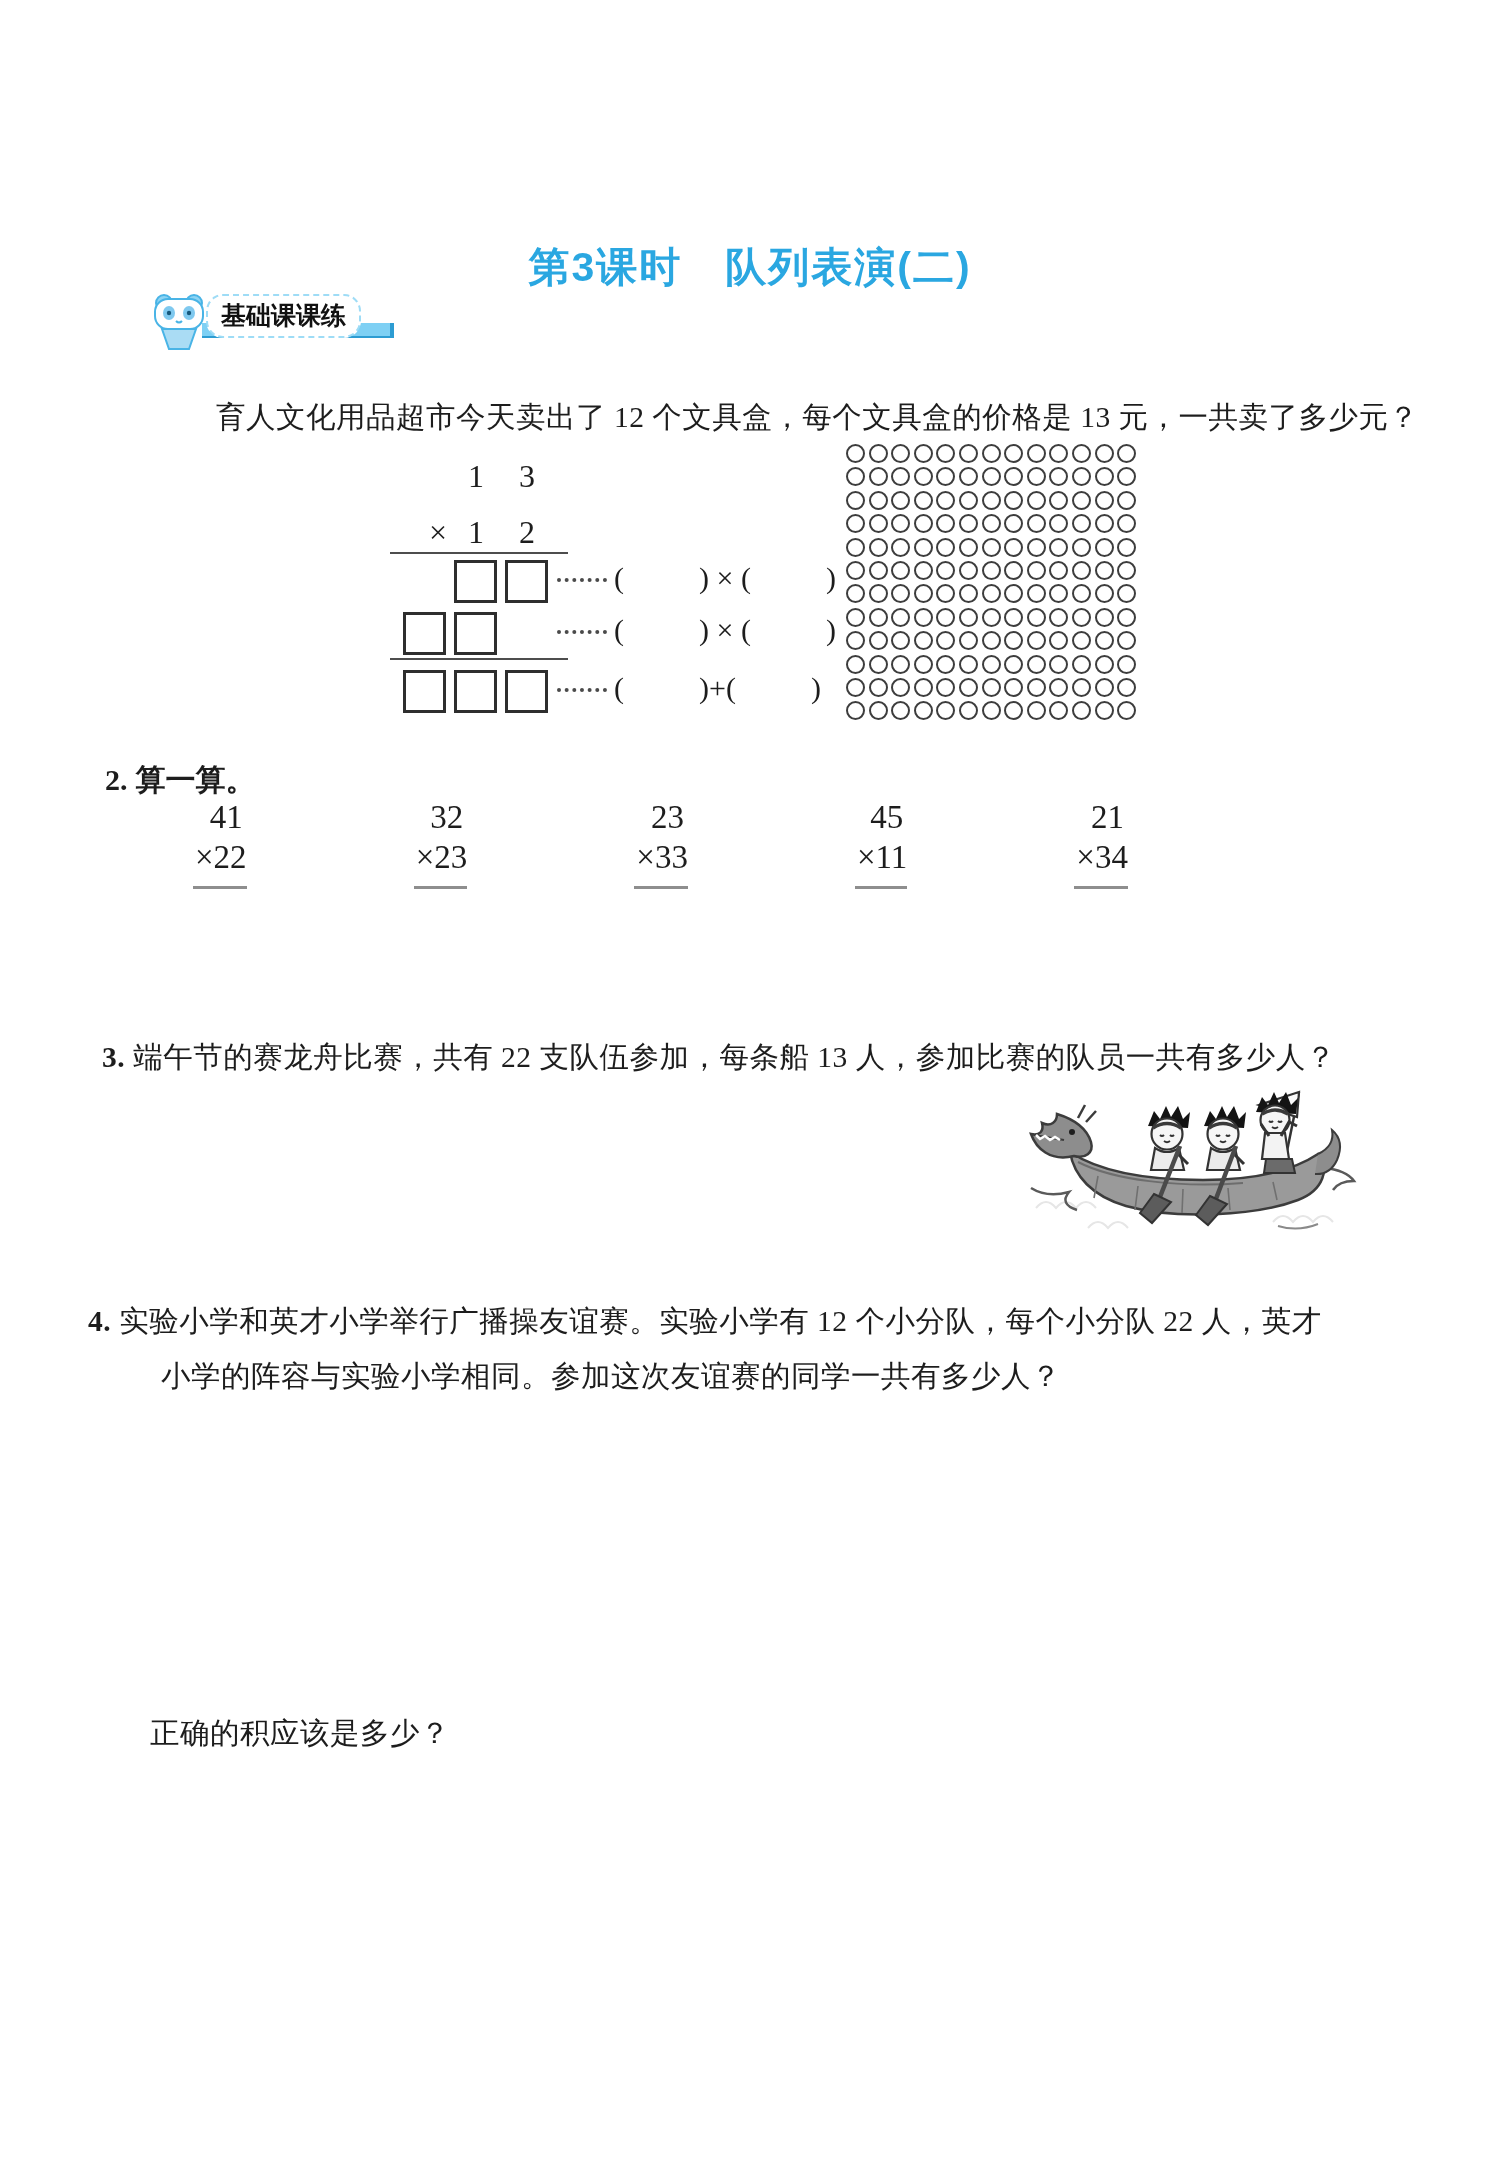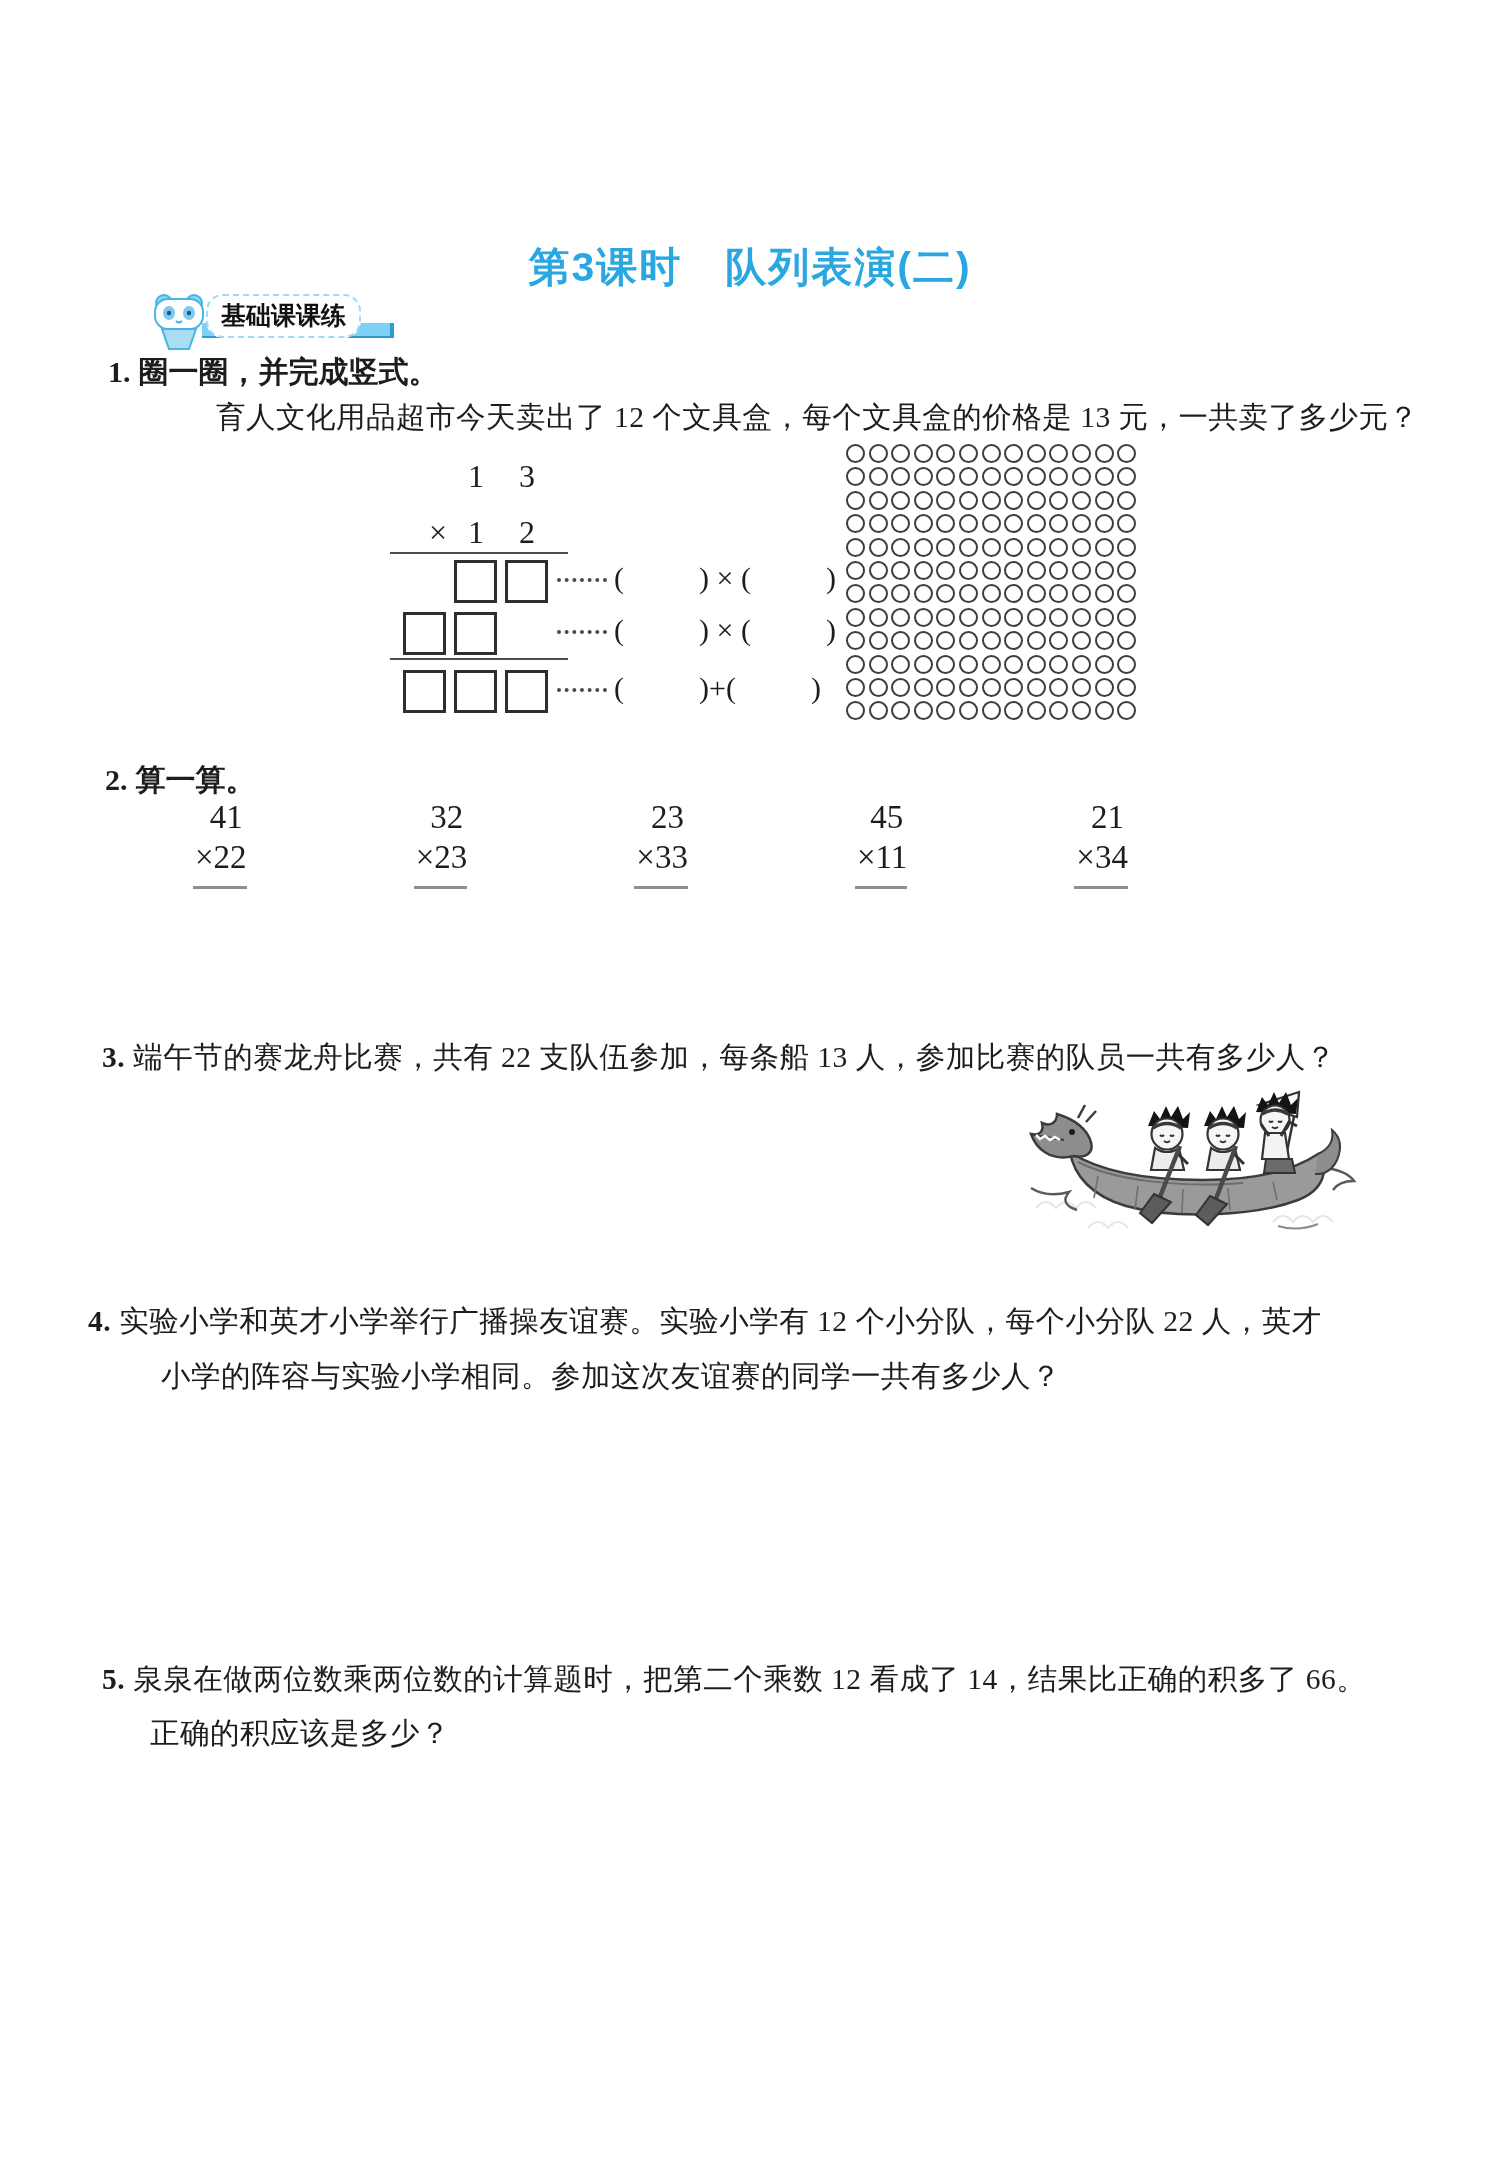--- a/index.html
+++ b/index.html
@@ -70,23 +70,20 @@
       <rect x="3" y="5" width="48" height="30" rx="13" fill="#ffffff" stroke="#49b4e6" stroke-width="2"></rect>
       <ellipse cx="17" cy="19" rx="6" ry="7" fill="#7fc9ef"></ellipse>
       <ellipse cx="37" cy="19" rx="6" ry="7" fill="#7fc9ef"></ellipse>
       <circle cx="17" cy="19" r="2.2" fill="#175a7d"></circle>
       <circle cx="37" cy="19" r="2.2" fill="#175a7d"></circle>
       <path d="M24 27 q3 3 6 0" stroke="#49b4e6" stroke-width="2" fill="none"></path>
       <path d="M10 35 h34 l-7 20 h-20 z" fill="#aadcf4" stroke="#49b4e6" stroke-width="2"></path>
     </svg>
   </div>
 
-  <div class="qhead" style="left:108px;top:352px;">
-    <span class="qnum">1.</span><span class="prompt">圈一圈，并完成竖式。</span>
-  </div>
   <div class="qtext" style="left:179px;top:398px;margin-left:37px;">育人文化用品超市今天卖出了 12 个文具盒，每个文具盒的价格是 13 元，一共卖了多少元？</div>
 
   <div class="vmult">
     <span class="vd" style="left:64px;top:8px;">1</span>
     <span class="vd" style="left:115px;top:8px;">3</span>
     <span class="vd" style="left:26px;top:64px;">×</span>
     <span class="vd" style="left:64px;top:64px;">1</span>
     <span class="vd" style="left:115px;top:64px;">2</span>
     <div class="hrule" style="top:102px;"></div>
     <div class="hrule" style="top:208px;"></div>
@@ -359,18 +356,15 @@
       <polygon points="182,120 199,128 180,149 168,139" fill="#5c5c5c" stroke="#333" stroke-width="2"></polygon>
     </g>
   </svg>
 
   <div class="qtext" style="left:88px;top:1302px;">
     <b class="qnum">4.</b><span>实验小学和英才小学举行广播操友谊赛。实验小学有 12 个小分队，每个小分队 22 人，英才</span>
   </div>
   <div class="qtext" style="left:161px;top:1357px;">小学的阵容与实验小学相同。参加这次友谊赛的同学一共有多少人？</div>
 
 
-  <div class="qtext" style="left:102px;top:1660px;">
-    <b class="qnum">5.</b><span>泉泉在做两位数乘两位数的计算题时，把第二个乘数 12 看成了 14，结果比正确的积多了 66。</span>
-  </div>
   <div class="qtext" style="left:150px;top:1714px;">正确的积应该是多少？</div>
 
 </div>
 
 </body></html>

